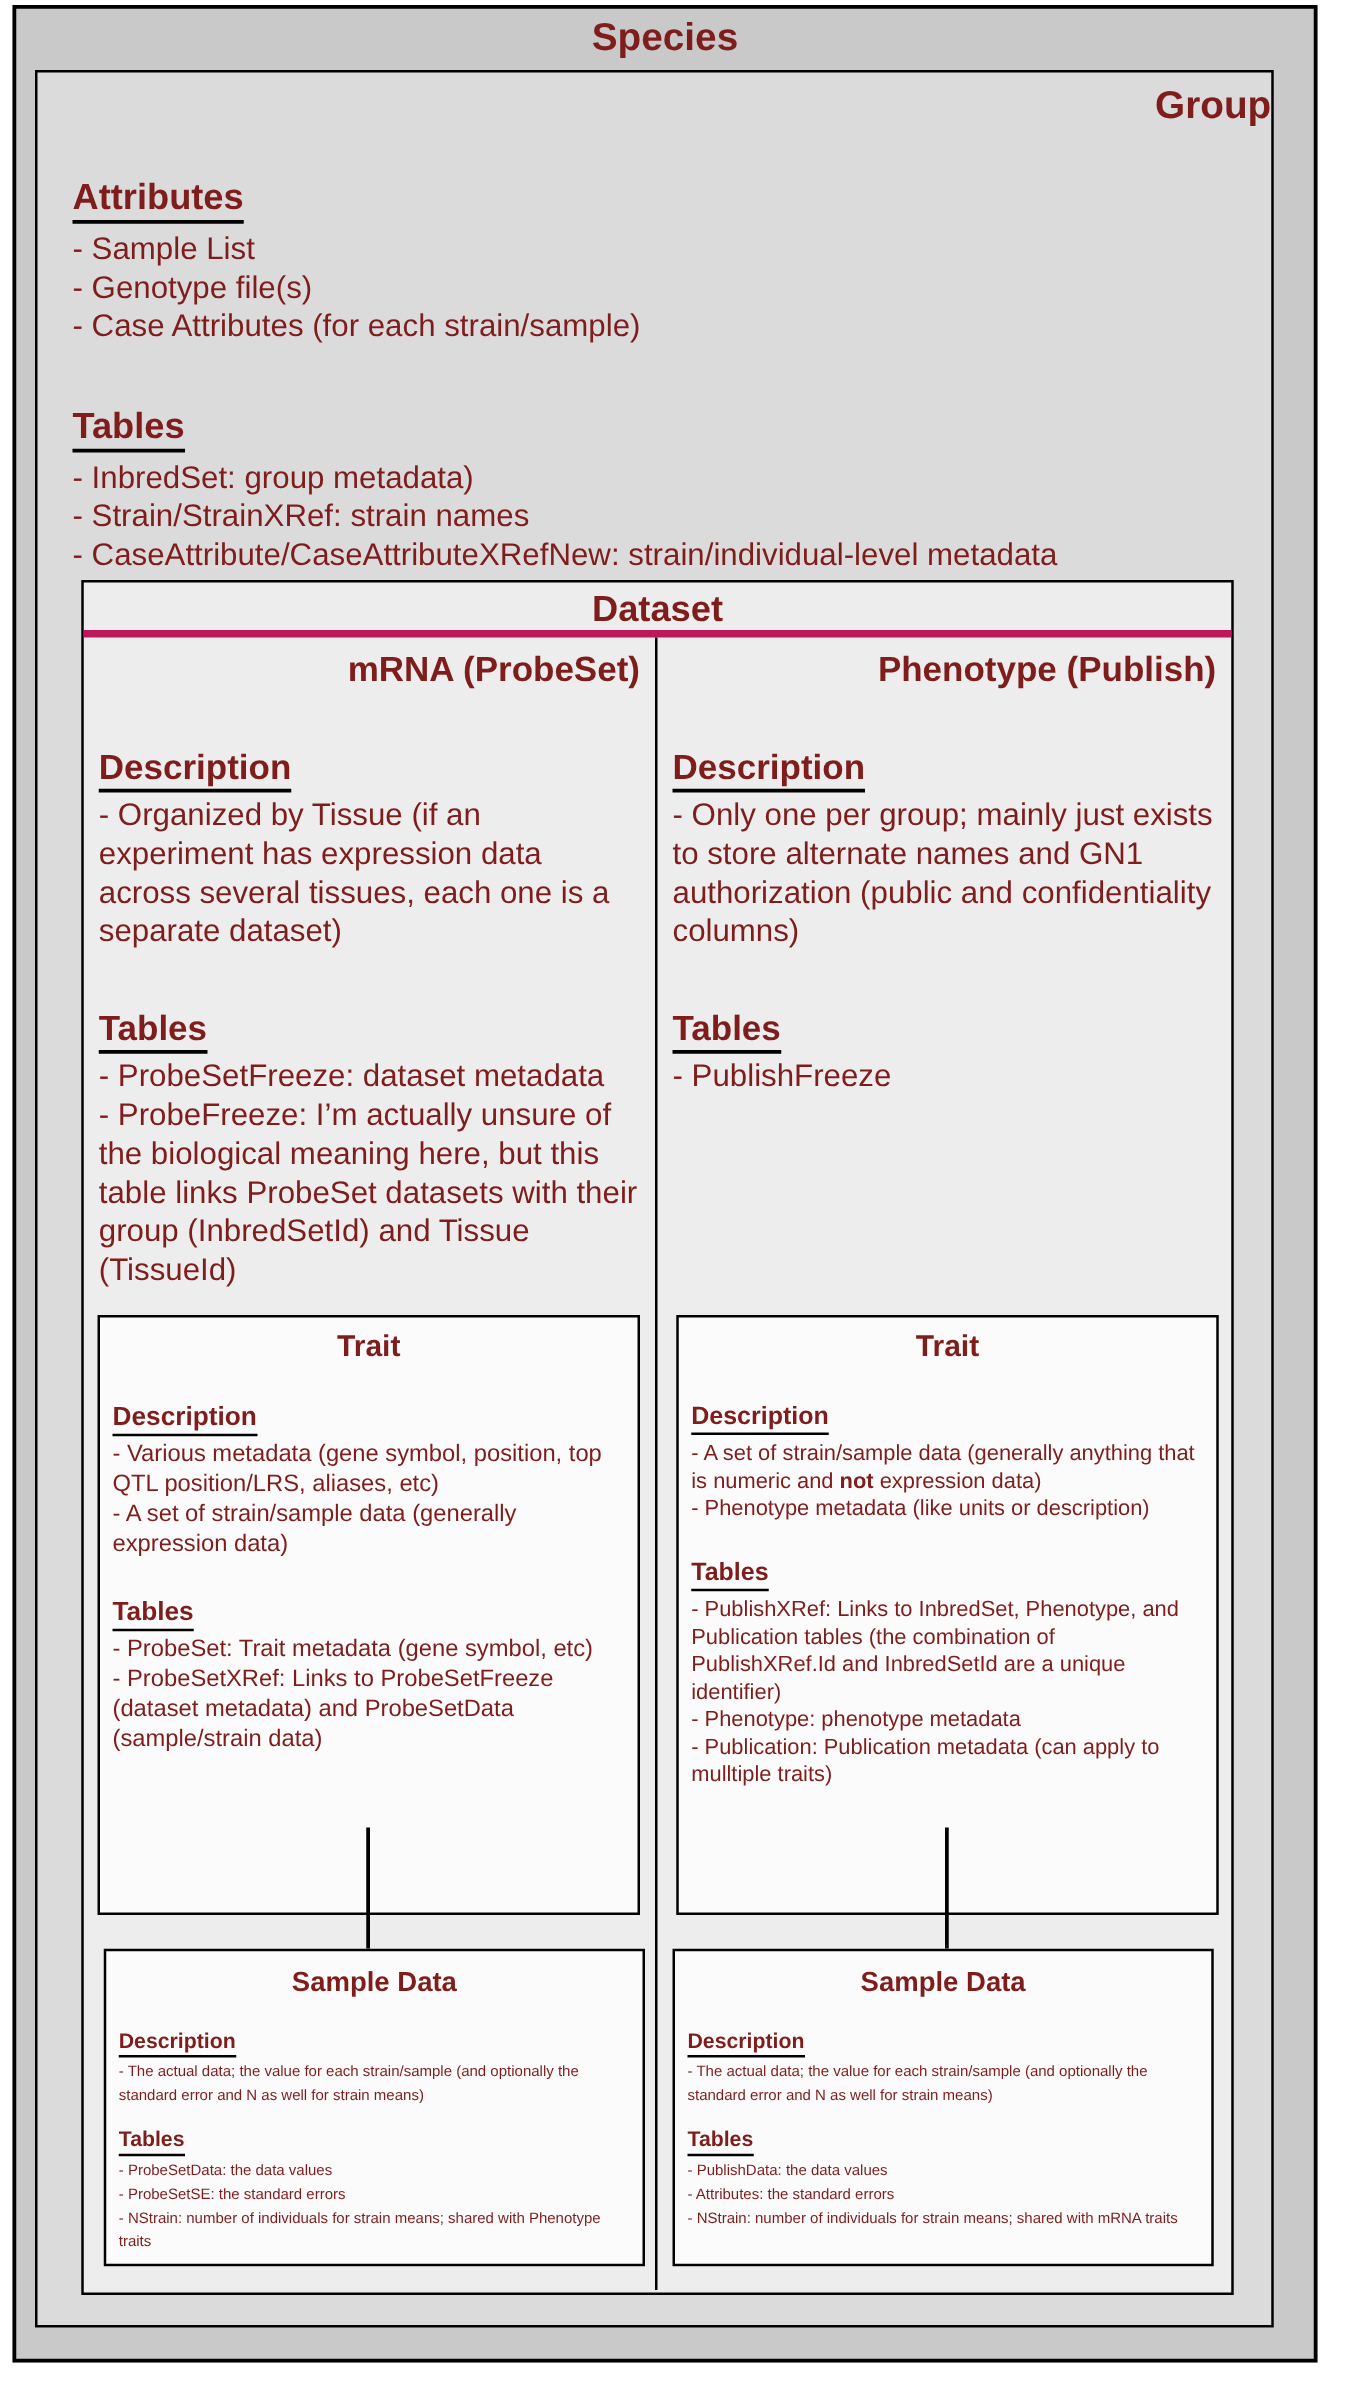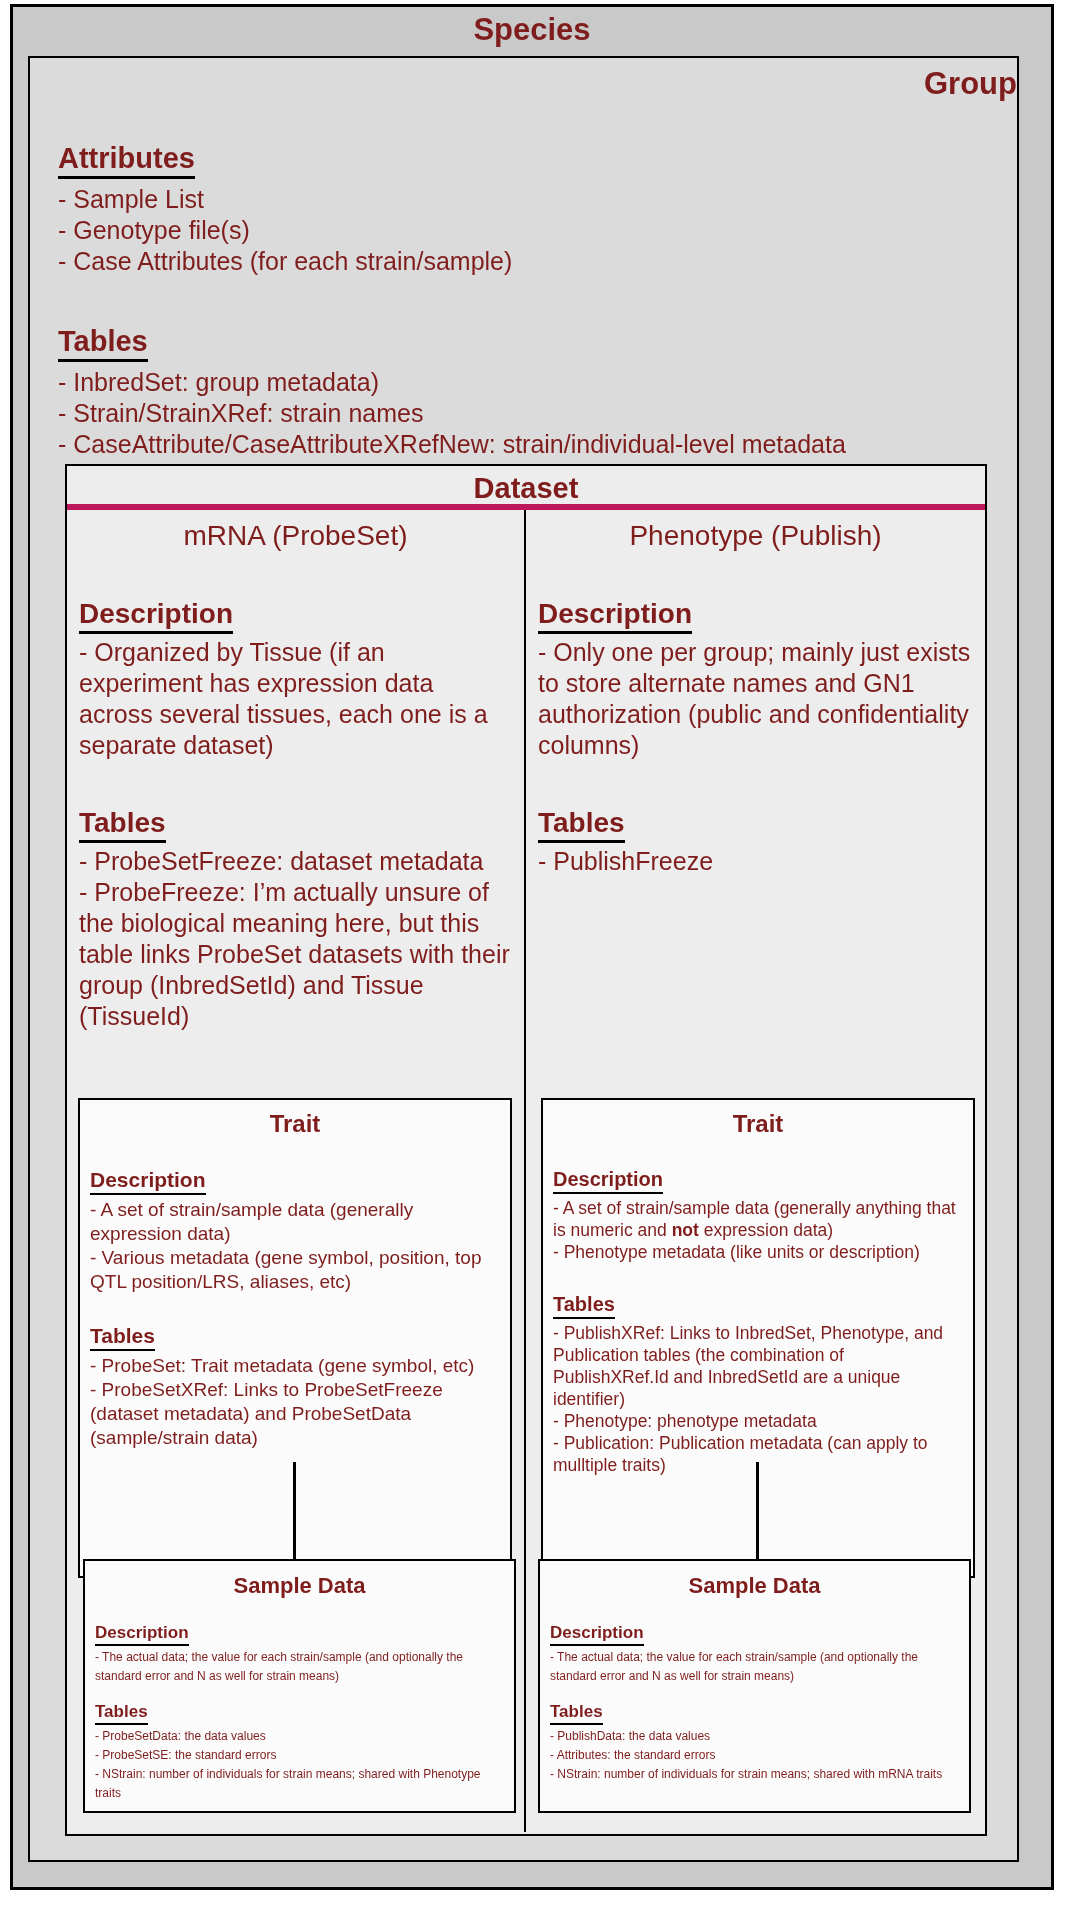--- a/index.html
+++ b/index.html
@@ -24,25 +24,25 @@
   .ul2 { display:inline-block; border-bottom:2px solid #000; padding-bottom:1px; }
   .group-line { font-size:25px; line-height:31px; }
 
   .dataset { left:35px; top:406px; width:922px; height:1372px; background:#ededed; }
   .dataset-title { height:44px; line-height:44px; border-bottom:6px solid #be185d;
                    text-align:center; font-size:29px; font-weight:bold; box-sizing:border-box; }
   .cols { display:flex; height:1322px; }
   .col { width:459px; box-sizing:border-box; }
   .col-left { border-right:2px solid #000; }
   .col-inner { padding:0 12px; }
-  .col-title { text-align:center; font-weight:normal; font-size:28px; margin-top:10px; }
+  .col-title { text-align:right; font-weight:bold; font-size:28px; margin-top:10px; }
   .col-heading { font-size:28px; font-weight:bold; margin-top:46px; margin-bottom:3px; }
   .col-line { font-size:25px; line-height:31px; }
 
-  .trait { width:434px; height:480px; top:632px; background:#fbfbfb; padding:0 10px; }
+  .trait { width:434px; height:480px; top:586px; background:#fbfbfb; padding:0 10px; }
   .trait-left  { left:11px; }
   .trait-right { left:474px; }
   .trait-title { text-align:center; font-size:24px; font-weight:bold; margin-top:10px; }
   .trait-heading { font-size:21px; font-weight:bold; margin-top:30px; margin-bottom:3px; }
   .trait-line { font-size:19px; line-height:24px; }
   .trait-right .trait-heading { font-size:20px; }
   .trait-right .trait-line { font-size:17.5px; line-height:22px; }
 
   .connector { position:absolute; width:3px; height:97px; top:996px; background:#000; }
   .connector-left  { left:226px; }
@@ -101,22 +101,22 @@
               <div class="col-line">- Only one per group; mainly just exists to store alternate names and GN1 authorization (public and confidentiality columns)</div>
               <div class="col-heading"><span class="ul3">Tables</span></div>
               <div class="col-line">- PublishFreeze</div>
             </div>
           </div>
         </div>
 
         <div class="box trait trait-left">
           <div class="trait-title">Trait</div>
           <div class="trait-heading"><span class="ul2">Description</span></div>
+          <div class="trait-line">- Various metadata (gene symbol, position, top QTL position/LRS, aliases, etc)</div>
           <div class="trait-line">- A set of strain/sample data (generally expression data)</div>
-          <div class="trait-line">- Various metadata (gene symbol, position, top QTL position/LRS, aliases, etc)</div>
           <div class="trait-heading"><span class="ul2">Tables</span></div>
           <div class="trait-line">- ProbeSet: Trait metadata (gene symbol, etc)</div>
           <div class="trait-line">- ProbeSetXRef: Links to ProbeSetFreeze (dataset metadata) and ProbeSetData (sample/strain data)</div>
         </div>
 
         <div class="box trait trait-right">
           <div class="trait-title">Trait</div>
           <div class="trait-heading"><span class="ul2">Description</span></div>
           <div class="trait-line">- A set of strain/sample data (generally anything that is numeric and <b>not</b> expression data)</div>
           <div class="trait-line">- Phenotype metadata (like units or description)</div>

